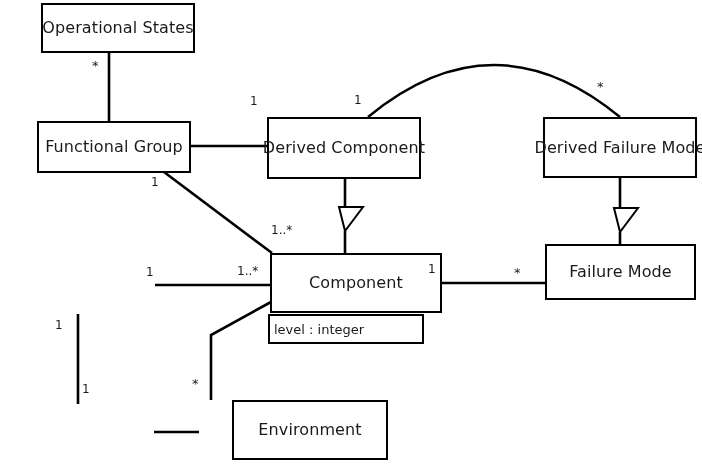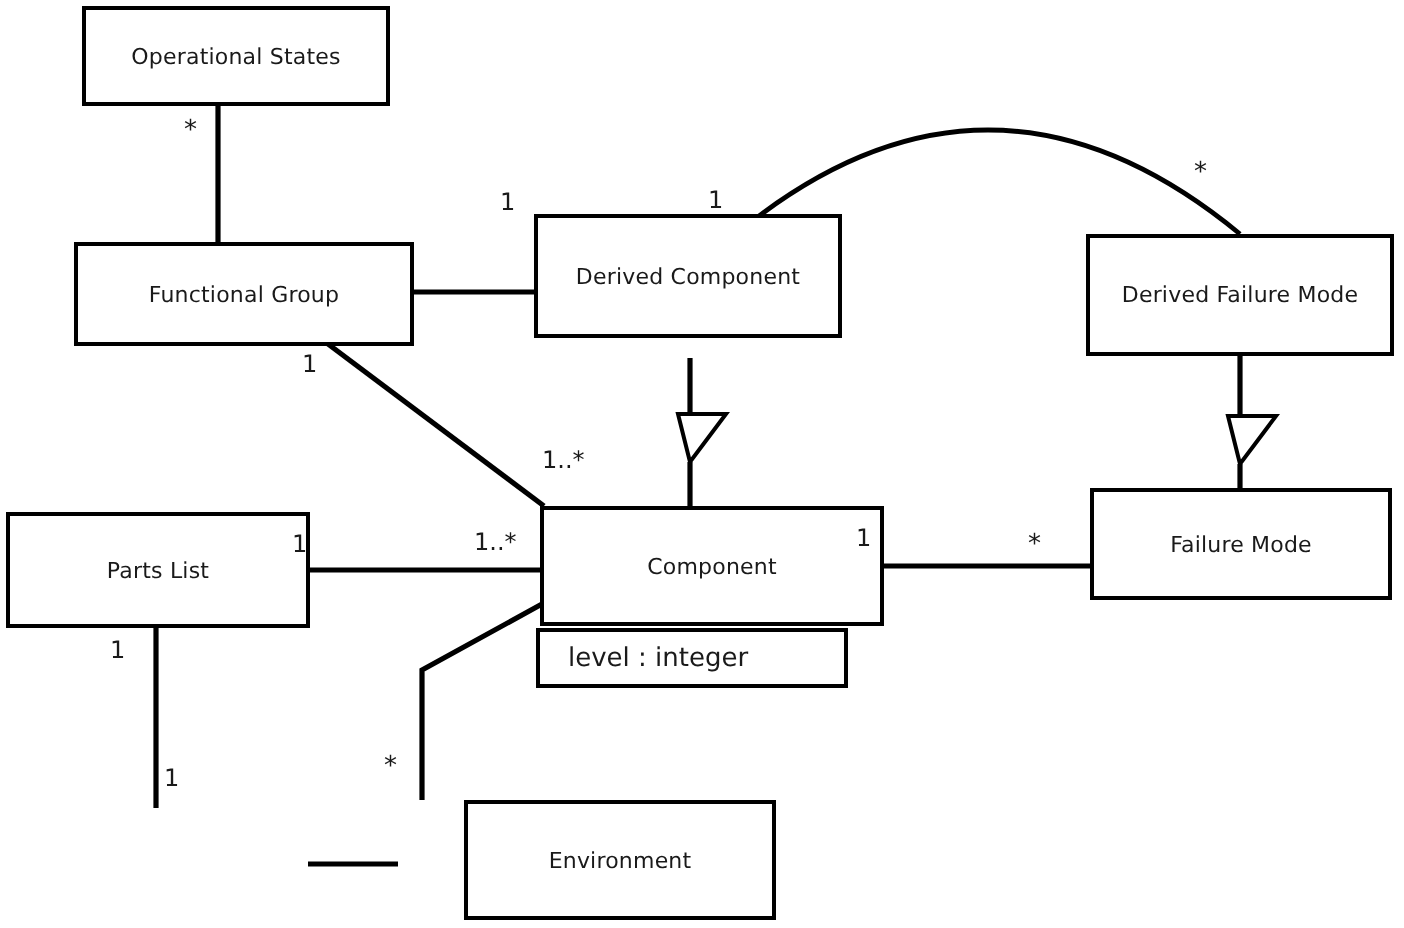--- a/index.html
+++ b/index.html
@@ -27,34 +27,34 @@
   .uml-class {
     position: absolute;
     box-sizing: border-box;
     border: 2px solid #000000;
     background: #ffffff;
     display: flex;
     align-items: center;
     justify-content: center;
   }
   .uml-class-name {
-    font-size: 11px;
+    font-size: 16px;
     color: #1a1a1a;
     line-height: 1;
     white-space: nowrap;
     letter-spacing: 0.1px;
   }
   .uml-attr-compartment {
     position: absolute;
     box-sizing: border-box;
     border: 2px solid #000000;
     background: #ffffff;
     display: flex;
     align-items: center;
-    padding-left: 14px;
+    padding-left: 4px;
   }
   .uml-attr-text {
     font-size: 13px;
     color: #1a1a1a;
     line-height: 1;
     white-space: nowrap;
   }
   .mult-label {
     position: absolute;
     font-size: 12px;
@@ -90,35 +90,32 @@
 
     <path d="M 620 178 L 620 208" stroke="#000" stroke-width="2.6" fill="none"></path>
     <polygon points="614,208 638,208 620,232" fill="#ffffff" stroke="#000" stroke-width="2"></polygon>
     <path d="M 620 232 L 620 256" stroke="#000" stroke-width="2.6" fill="none"></path>
   </svg>
 
   <div class="uml-class" style="left:41px; top:3px; width:154px; height:50px;">
     <span class="uml-class-name">Operational States</span>
   </div>
 
-  <div class="uml-class" style="left:37px; top:121px; width:170px; height:52px;">
+  <div class="uml-class" style="left:37px; top:121px; width:154px; height:52px;">
     <span class="uml-class-name">Functional Group</span>
   </div>
 
-  <div class="uml-class" style="left:267px; top:107px; width:154px; height:62px;">
+  <div class="uml-class" style="left:267px; top:117px; width:154px; height:62px;">
     <span class="uml-class-name">Derived Component</span>
   </div>
 
   <div class="uml-class" style="left:543px; top:117px; width:154px; height:61px;">
     <span class="uml-class-name">Derived Failure Mode</span>
   </div>
 
-  <div class="uml-class" style="left:3px; top:256px; width:152px; height:58px;">
-    <span class="uml-class-name">Parts List</span>
-  </div>
 
   <div class="uml-class" style="left:270px; top:253px; width:172px; height:60px;">
     <span class="uml-class-name">Component</span>
   </div>
   <div class="uml-attr-compartment" style="left:268px; top:314px; width:156px; height:30px;">
     <span class="uml-attr-text">level : integer</span>
   </div>
 
   <div class="uml-class" style="left:545px; top:244px; width:151px; height:56px;">
     <span class="uml-class-name">Failure Mode</span>

